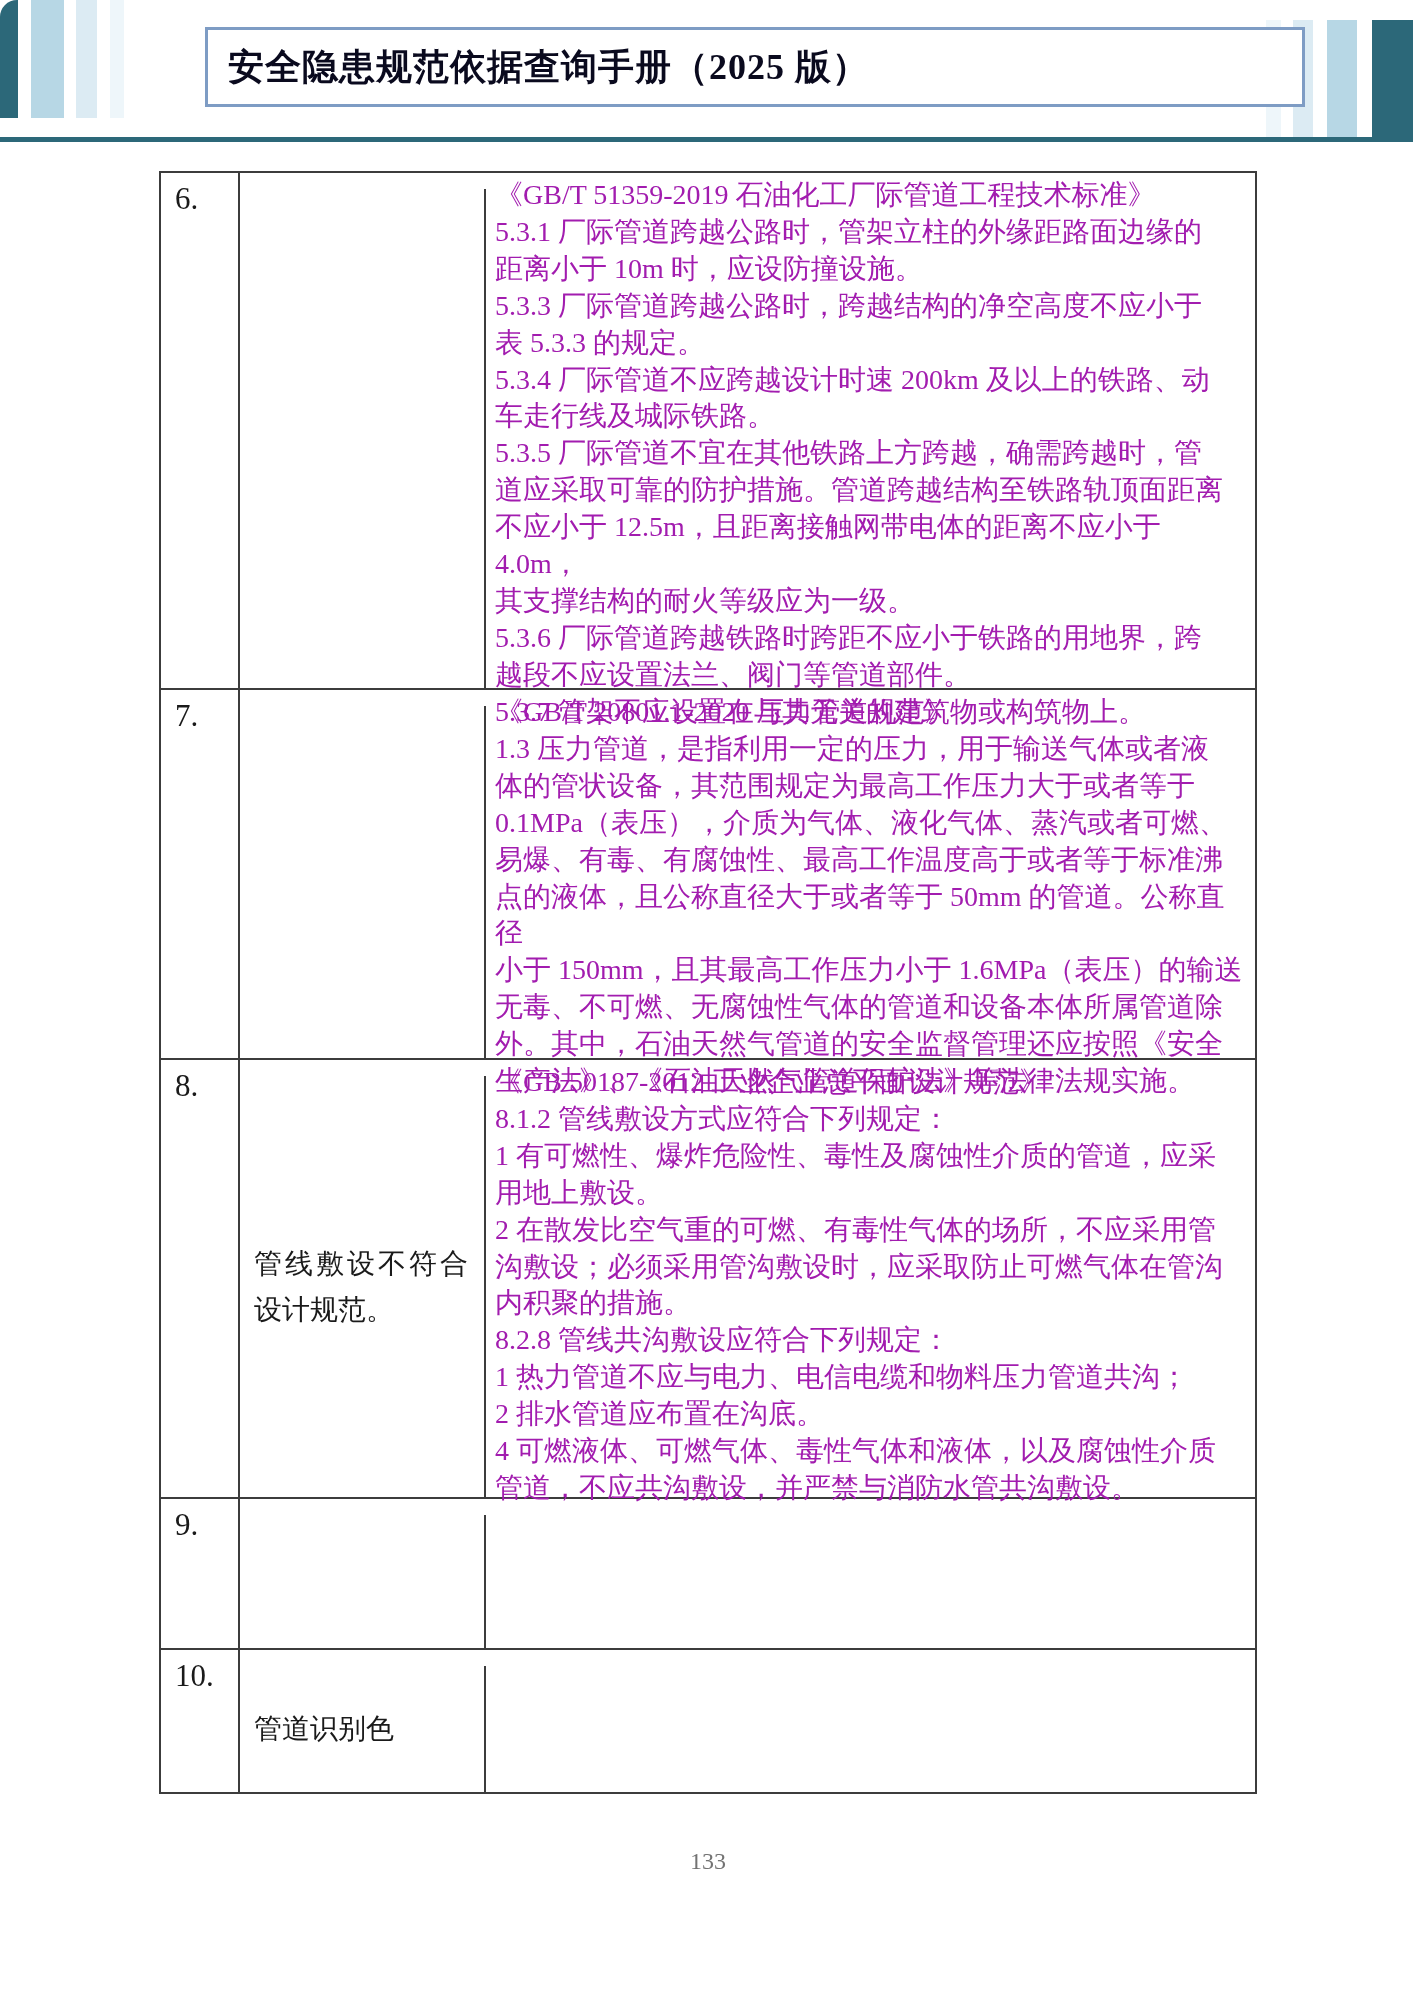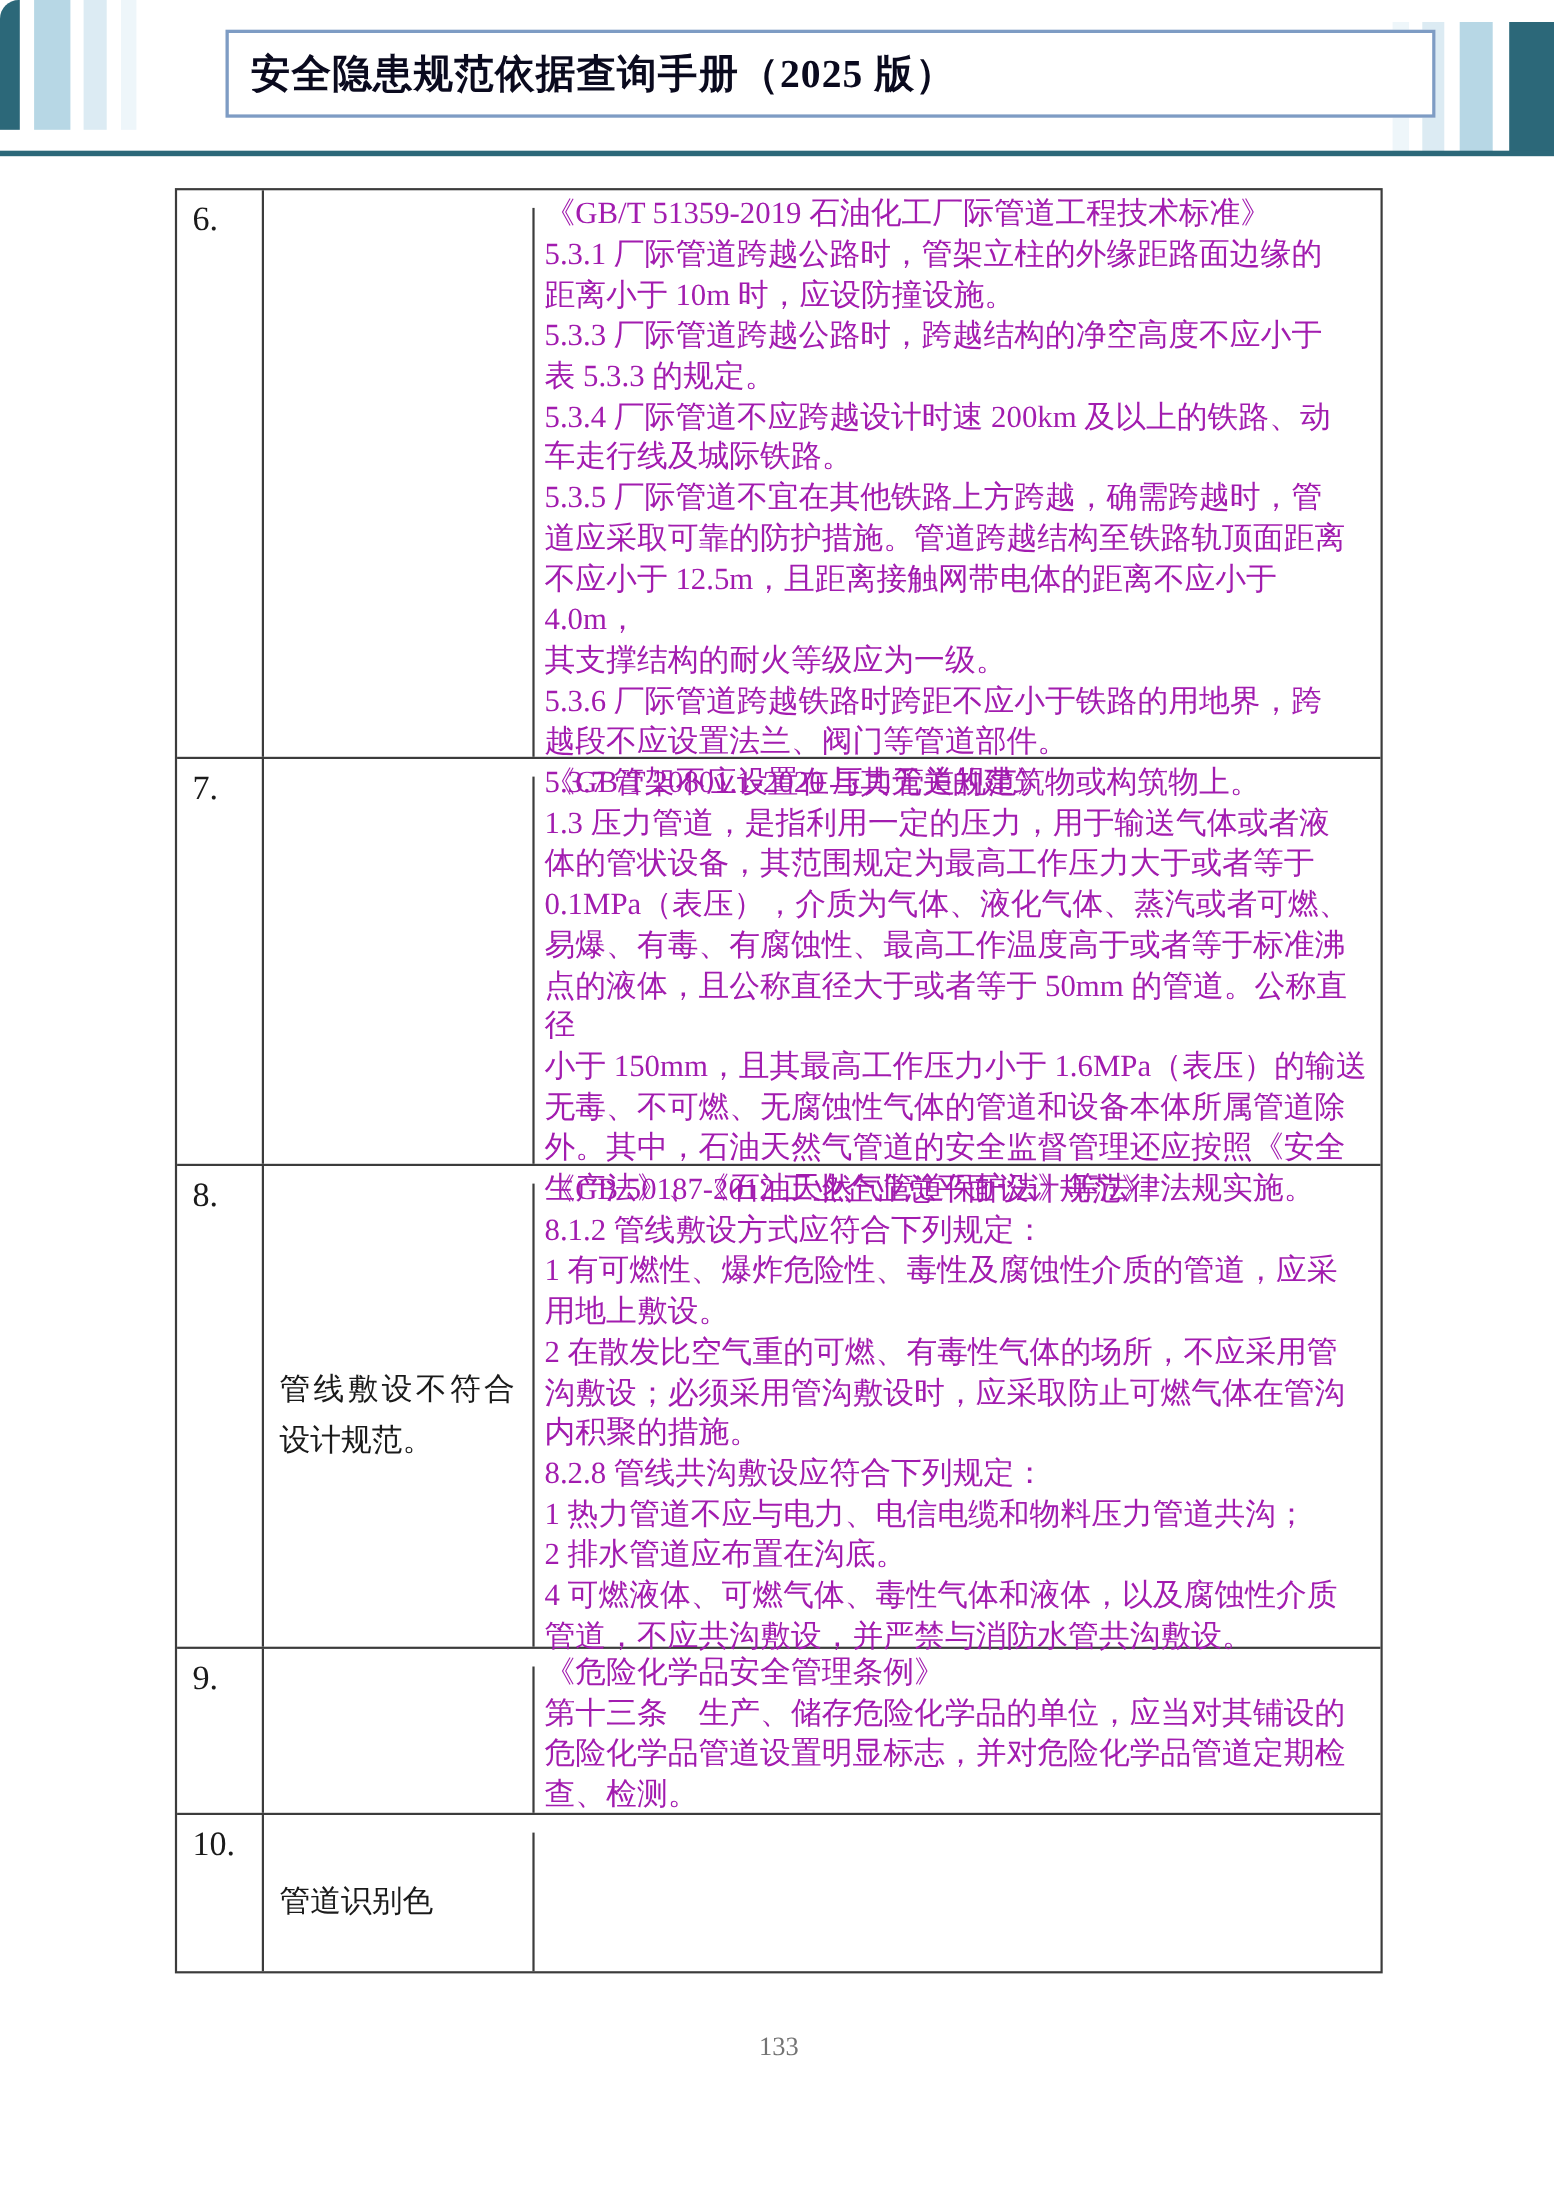--- a/index.html
+++ b/index.html
@@ -195,24 +195,20 @@
 2 排水管道应布置在沟底。
 4 可燃液体、可燃气体、毒性气体和液体，以及腐蚀性介质
 管道，不应共沟敷设，并严禁与消防水管共沟敷设。</div>
     </div>
 
     <div class="t-row row-9">
       <div class="cell cell-num">9.</div>
       <div class="cell cell-cat">
         <div class="cat-text"></div>
       </div>
-      <div class="cell cell-content">《危险化学品安全管理条例》
-第十三条　生产、储存危险化学品的单位，应当对其铺设的
-危险化学品管道设置明显标志，并对危险化学品管道定期检
-查、检测。</div>
     </div>
 
     <div class="t-row row-10">
       <div class="cell cell-num">10.</div>
       <div class="cell cell-cat">
         <div class="cat-text">管道识别色</div>
       </div>
     </div>
 
   </div>

